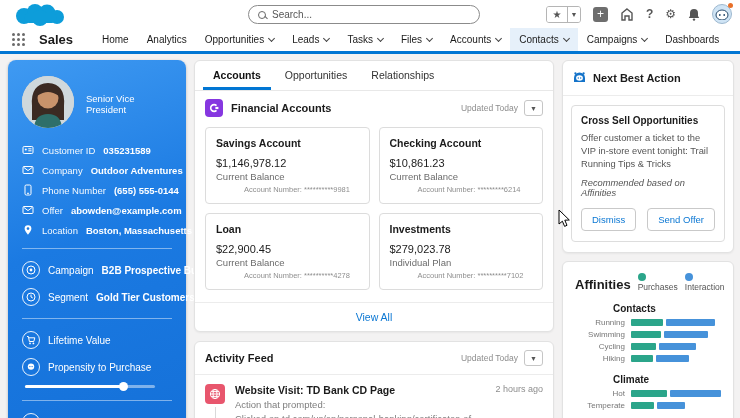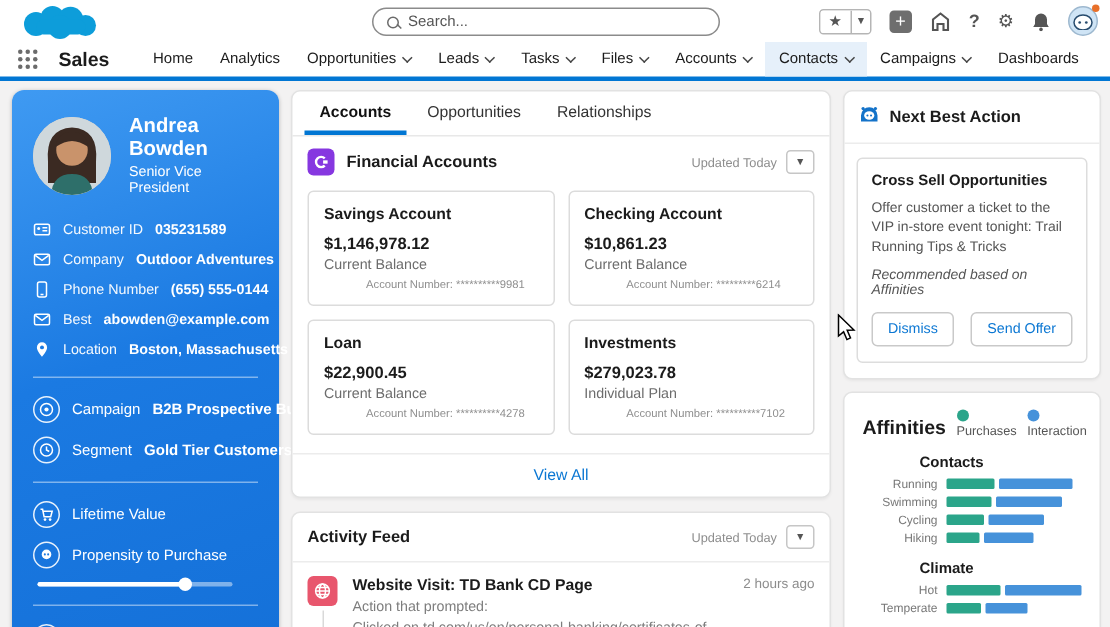--- a/index.html
+++ b/index.html
@@ -72,21 +72,21 @@
   .sec-head { display:flex; align-items:center; gap:8px; padding:8px 10px; }
   .sec-title { font-size:11px; font-weight:bold; }
   .sec-right { margin-left:auto; display:flex; align-items:center; gap:6px; }
   .updated { font-size:8.5px; color:#8d8d8d; }
   .dd-btn { width:19px; height:16px; border:1px solid #c6c6c6; border-radius:3px; background:#fff;
     font-size:7px; color:#555; display:flex; align-items:center; justify-content:center; cursor:pointer; }
   .fin-icon { width:18px; height:18px; border-radius:4px; background:#8637e0; display:flex; align-items:center; justify-content:center; }
   .acct-grid { display:grid; grid-template-columns:1fr 1fr; gap:9px; padding:2px 10px 0; }
   .acct-card { border:1px solid #dcdcdc; border-radius:4px; padding:9px 10px; background:#fff; }
   .acct-name { font-size:10.5px; font-weight:bold; }
-  .acct-amt { font-size:11px; font-weight:bold; margin-top:8px; }
+  .acct-amt { font-size:11px; font-weight:normal; margin-top:8px; }
   .acct-plan { font-size:9.5px; color:#6c6c6c; margin-top:2px; }
   .acct-num { font-size:7.5px; color:#8f8f8f; margin-top:3px;margin-left:28px; }
   .view-all { border-top:1px solid #ececec; margin-top:12px; padding:8px 0; text-align:center;
     font-size:10.5px; color:#0b77d3; cursor:pointer; }
   .feed-card { margin-top:9px; }
   .feed-items { border-top:1px solid #ececec; }
   .feed-item { display:flex; gap:10px; padding:9px 10px 4px; position:relative; }
   .feed-icon { width:20px; height:20px; border-radius:4px; display:flex; align-items:center; justify-content:center; flex:0 0 auto; z-index:1; }
   .feed-line { position:absolute; left:19.5px; top:32px; width:1.5px; height:26px; background:#d9d9d9; }
   .feed-body { flex:1; }
@@ -229,21 +229,20 @@
       <span class="p-avatar">
         <svg width="52" height="52" viewBox="0 0 52 52">
           <rect width="52" height="52" fill="#cfd8dc"></rect>
           <path d="M10 30 Q8 8 26 7 Q44 8 42 30 L42 44 H10 Z" fill="#3b2a22"></path>
           <circle cx="26" cy="22" r="10.5" fill="#c9936b"></circle>
           <path d="M15 20 Q17 9 26 10 Q35 9 37 20 Q31 16 26 16 Q21 16 15 20z" fill="#3b2a22"></path>
           <path d="M12 52 Q13 38 26 38 Q39 38 40 52z" fill="#2e6f6a"></path>
         </svg>
       </span>
       <div>
-        <div class="p-name">Andrea Bowden</div>
         <div class="p-title">Senior Vice President</div>
       </div>
     </div>
 
     <div class="s-fields" id="s-fields">
         <div class="s-frow">
           <span class="icn">
             <svg width="12" height="12" viewBox="0 0 12 12">
               <rect x="1" y="2.5" width="10" height="7" rx="1.2" fill="none" stroke="#fff"></rect>
               <circle cx="3.8" cy="5.4" r="1" fill="#fff"></circle>
@@ -273,21 +272,21 @@
           <span class="lab">Phone Number</span>
           <span class="val">(655) 555-0144</span>
         </div>
         <div class="s-frow">
           <span class="icn">
             <svg width="12" height="12" viewBox="0 0 12 12">
               <rect x="1" y="2.5" width="10" height="7" rx="1" fill="none" stroke="#fff"></rect>
               <path d="M1.5 3.2 6 6.6l4.5-3.4" fill="none" stroke="#fff"></path>
             </svg>
           </span>
-          <span class="lab">Best</span>
+          <span class="lab">Offer</span>
           <span class="val">abowden@example.com</span>
         </div>
         <div class="s-frow">
           <span class="icn">
             <svg width="12" height="12" viewBox="0 0 12 12">
               <path d="M6 1.2a3.4 3.4 0 0 1 3.4 3.4C9.4 7 6 10.8 6 10.8S2.6 7 2.6 4.6A3.4 3.4 0 0 1 6 1.2z" fill="#fff"></path>
               <circle cx="6" cy="4.6" r="1.3" fill="#1b7ae2"></circle>
             </svg>
           </span>
           <span class="lab">Location</span>

